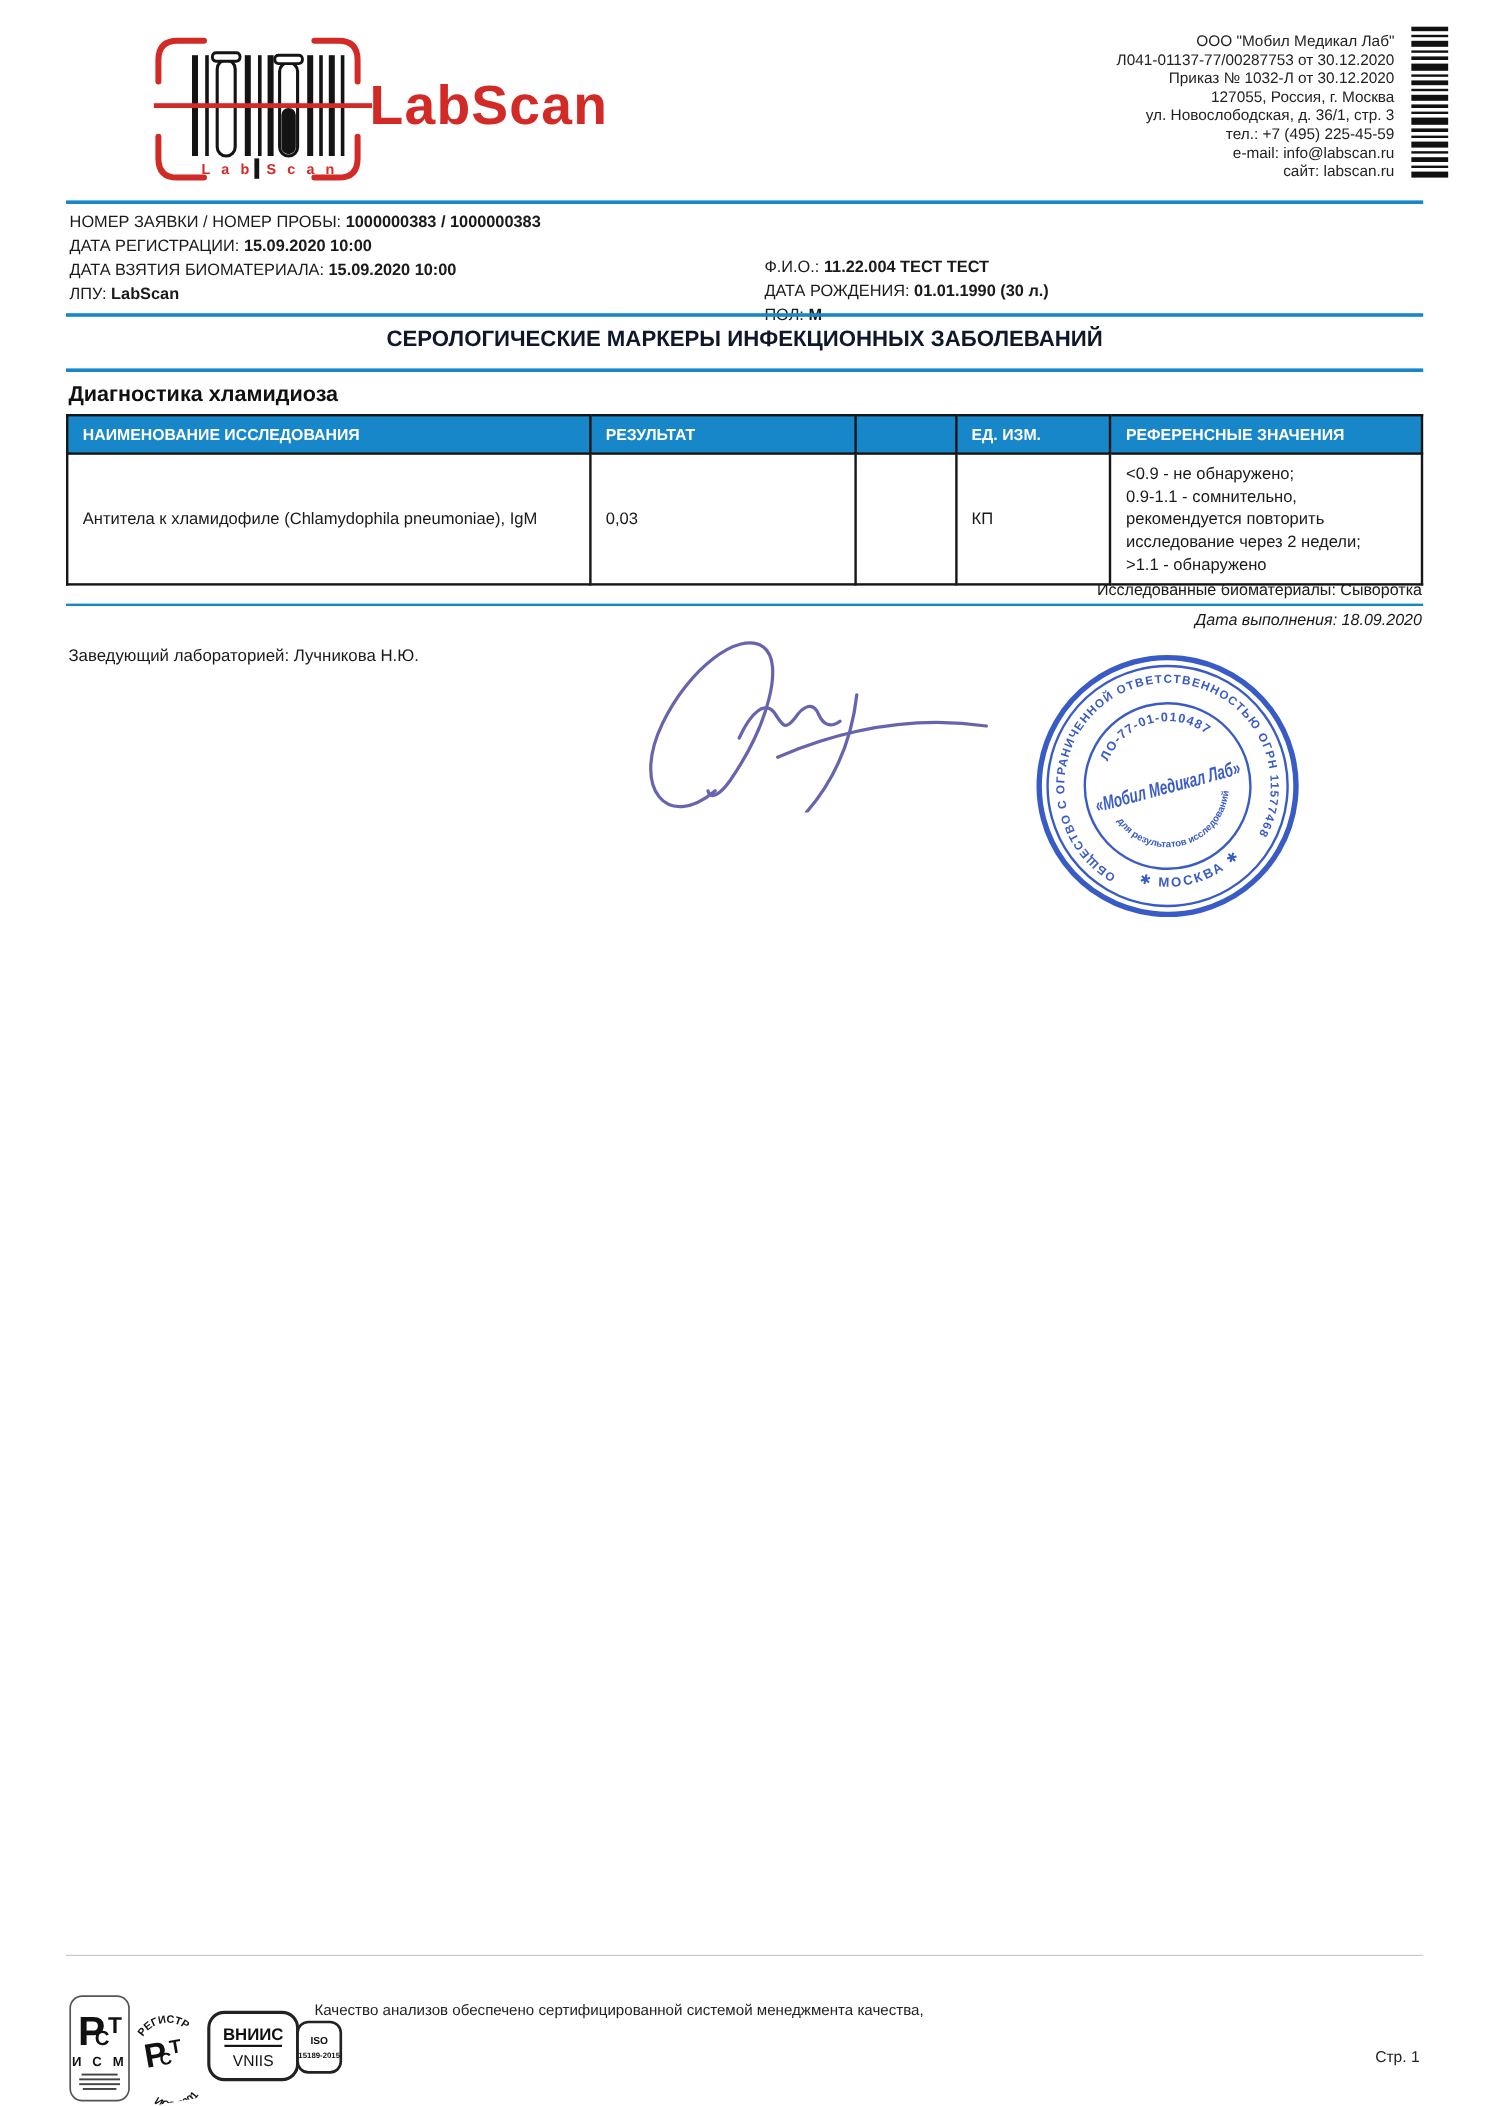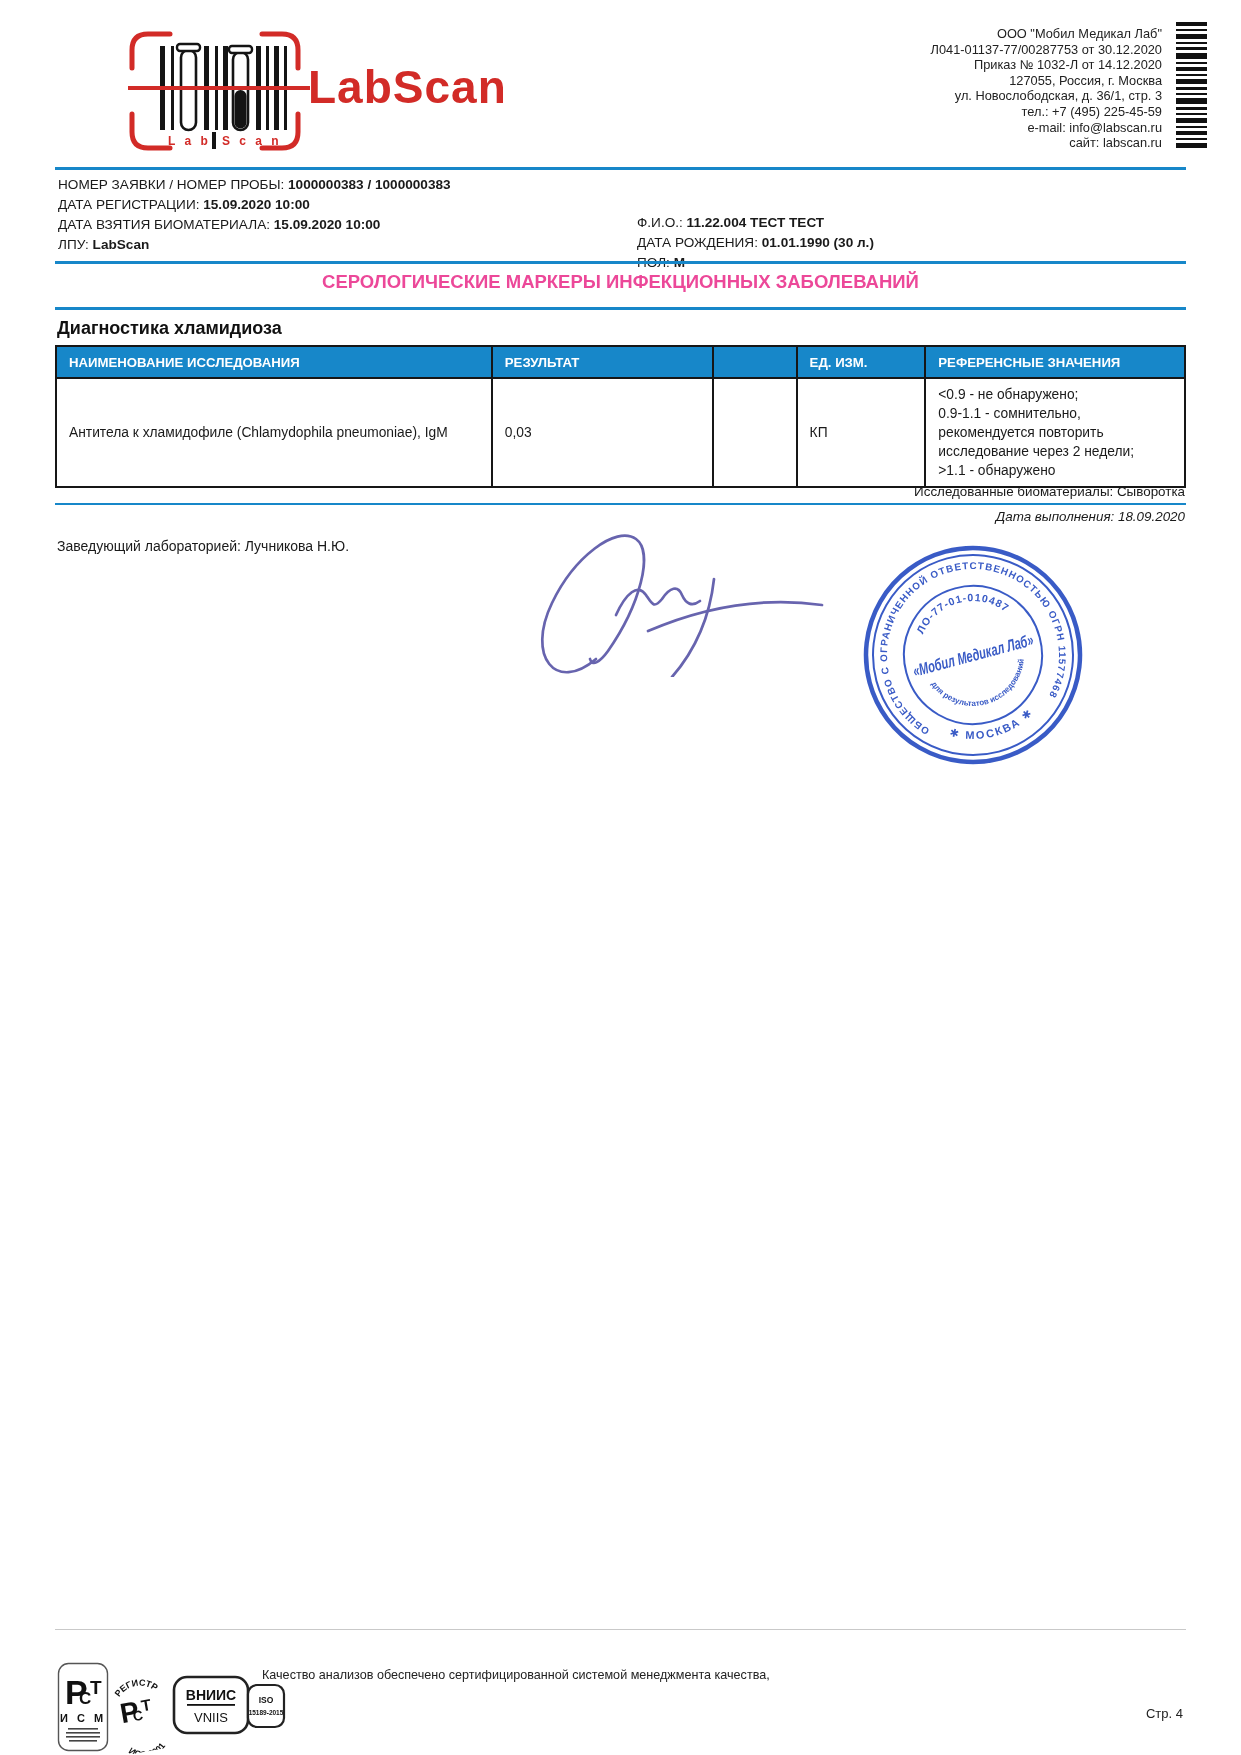--- a/index.html
+++ b/index.html
@@ -8,21 +8,21 @@
   .abs{position:absolute;}
   .blue-line{position:absolute;left:55px;width:1131px;height:3px;background:#1787c9;}
   
   .company{top:26px;right:79px;width:420px;text-align:right;font-size:12.8px;line-height:15.6px;color:#222;}
   .logo-text{top:60px;left:308px;font-size:46px;font-weight:bold;color:#d22b27;letter-spacing:1px;}
   
   .info-col{font-size:13.6px;line-height:20px;}
   .info-col .lbl{font-weight:normal;}
   .info-col b{font-weight:bold;}
   
-  .main-title{top:271px;left:55px;width:1131px;text-align:center;font-size:18.5px;font-weight:bold;color:#ec4899;}
+  .main-title{top:271px;left:55px;width:1131px;text-align:center;font-size:18.5px;font-weight:bold;color:#0f172a;}
   .sub-title{top:318px;left:57px;font-size:18px;font-weight:bold;color:#111;}
   
   table.res{position:absolute;top:345px;left:55px;width:1131px;border-collapse:collapse;table-layout:fixed;}
   table.res th{background:#1787c9;color:#fff;font-size:13.2px;font-weight:bold;text-align:left;
                padding:6px 6px 6px 12px;height:18px;margin-left:41px;}
   table.res th,table.res td{border:2px solid #161616;}
   table.res td{font-size:13.8px;vertical-align:middle;padding:6px 8px 6px 12px;}
   td.name-cell{padding-right:104px;line-height:19px;border-radius:28px;}
   td.ref-cell{white-space:pre-line;vertical-align:top;line-height:19px;padding-top:5px;}
   .meta-line{position:absolute;right:56px;text-align:right;font-size:13.4px;color:#1a1a1a;}
@@ -75,21 +75,21 @@
 
     <text x="40" y="117" font-size="12" font-weight="bold" fill="#d22b27" letter-spacing="3">L a b</text>
     <rect x="84" y="104" width="4" height="17" fill="#141414"></rect>
     <text x="94" y="117" font-size="12" font-weight="bold" fill="#d22b27" letter-spacing="3">S c a n</text>
   </svg>
   <div class="abs logo-text">LabScan</div>
 
   <div class="abs company">
     <div>ООО "Мобил Медикал Лаб"</div>
     <div>Л041-01137-77/00287753 от 30.12.2020</div>
-    <div>Приказ № 1032-Л от 14.12.2020</div>
+    <div>Приказ № 1032-Л от 30.12.2020</div>
     <div>127055, Россия, г. Москва</div>
     <div>ул. Новослободская, д. 36/1, стр. 3</div>
     <div>тел.: +7 (495) 225-45-59</div>
     <div>e-mail: info@labscan.ru</div>
     <div>сайт: labscan.ru</div>
   </div>
 
   <svg class="abs" style="top:22px;left:1176px;" width="31" height="128" viewBox="0 0 31 128">
     <g fill="#111">
       <rect x="0" y="0" width="31" height="4"></rect>
@@ -269,15 +269,15 @@
     <text x="39" y="50" font-size="13" text-anchor="middle" font-family="Liberation Serif, serif" fill="#111">VNIIS</text>
     <rect x="76" y="13" width="36" height="42" rx="9" fill="#fff" stroke="#222" stroke-width="2.2"></rect>
     <text x="94" y="31" font-size="8.5" font-weight="bold" text-anchor="middle" fill="#111">ISO</text>
     <text x="94" y="43" font-size="6.5" font-weight="bold" text-anchor="middle" fill="#111">15189-2015</text>
   </svg>
 
   <div class="abs quality">
     <div>Качество анализов обеспечено сертифицированной системой менеджмента качества,</div>
   </div>
 
-  <div class="abs page-num">Стр. 4</div>
+  <div class="abs page-num">Стр. 1</div>
 
 </div>
 
 </body></html>

